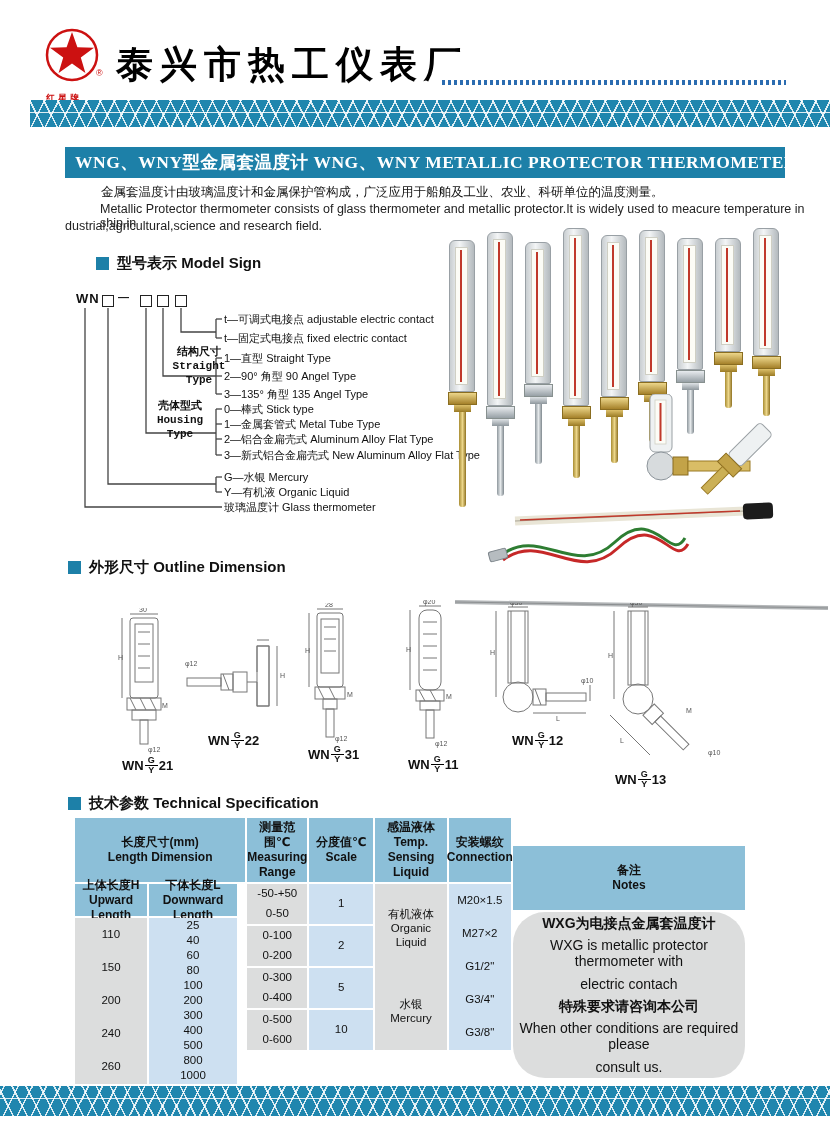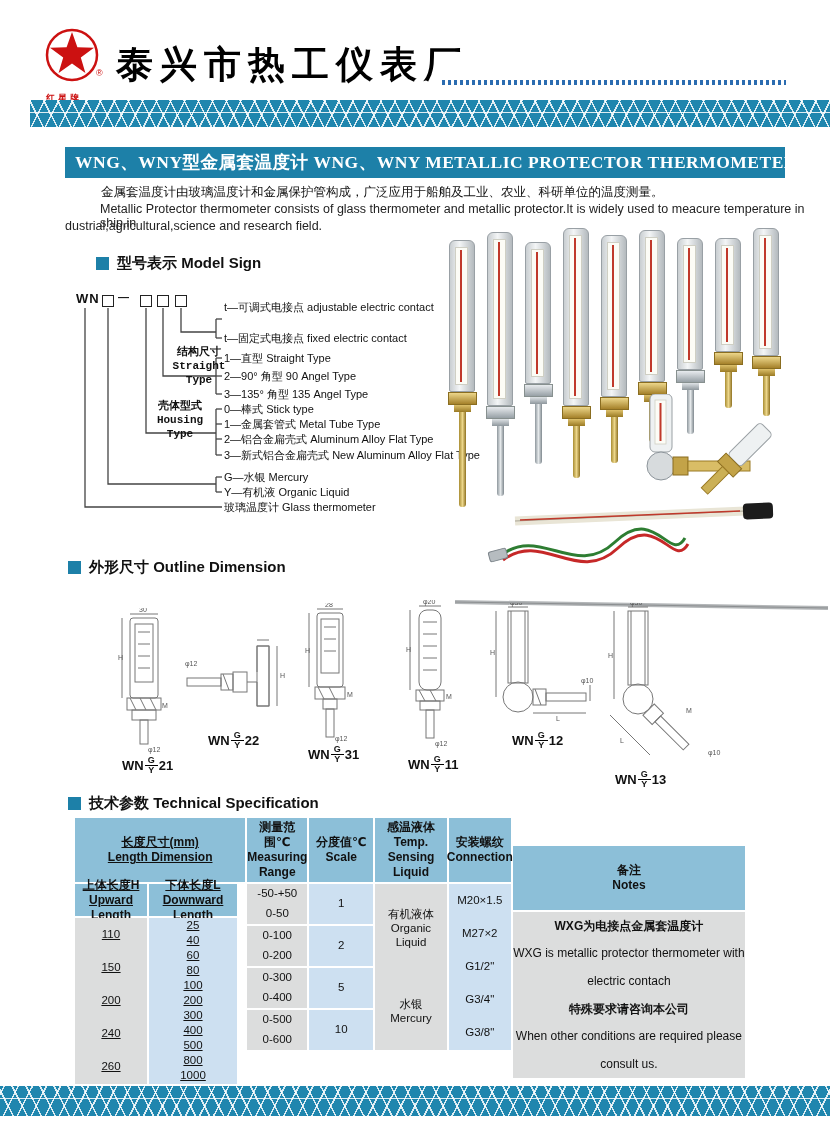--- a/index.html
+++ b/index.html
@@ -134,21 +134,21 @@
           <path d="M151,50 H157"></path>
       </g>
     </svg>
     <span class="ms-wn">WN</span>
     <span class="ms-box" style="left:37px;"></span>
     <span class="ms-dash">—</span>
     <span class="ms-box" style="left:75px;"></span>
     <span class="ms-box" style="left:92px;"></span>
     <span class="ms-box" style="left:110px;"></span>
 
-    <div class="ms-label" style="top:12px;text-align:center;">t—可调式电接点 adjustable electric contact</div>
+    <div class="ms-label" style="top:24px;text-align:center;">t—可调式电接点 adjustable electric contact</div>
     <div class="ms-label" style="top:43px;">t—固定式电接点 fixed electric contact</div>
     <div class="ms-label" style="top:63px;">1—直型 Straight Type</div>
     <div class="ms-label" style="top:81px;">2—90°  角型 90 Angel Type</div>
     <div class="ms-label" style="top:99px;">3—135°  角型 135 Angel Type</div>
     <div class="ms-label" style="top:114px;">0—棒式 Stick type</div>
     <div class="ms-label" style="top:129px;">1—金属套管式 Metal Tube Type</div>
     <div class="ms-label" style="top:144px;">2—铝合金扁壳式 Aluminum Alloy Flat Type</div>
     <div class="ms-label" style="top:160px;">3—新式铝合金扁壳式 New Aluminum Alloy Flat Type</div>
     <div class="ms-label" style="top:182px;">G—水银 Mercury</div>
     <div class="ms-label" style="top:197px;">Y—有机液 Organic Liquid</div>
@@ -420,21 +420,21 @@
     </div>
   </div>
 
   <div class="sect" style="left:68px;top:794px;justify-content:center;">
     <span class="sq"></span>
     <span>技术参数 Technical Specification</span>
   </div>
 
   <div class="spec">
 
-    <div class="col" style="width:176px;text-decoration:underline;">
+    <div class="col" style="width:176px;">
       <div class="hd pair-hd">长度尺寸(mm)
 Length Dimension</div>
       <div class="pair-cols">
         <div class="col" style="width:72px;">
           <div class="hd">上体长度H
 Upward Length</div>
           <div class="body gray cells-around">
             <div class="cell">110</div>
             <div class="cell">150</div>
             <div class="cell">200</div>
@@ -526,21 +526,21 @@
         <div class="cell">M27×2</div>
         <div class="cell">G1/2"</div>
         <div class="cell">G3/4"</div>
         <div class="cell">G3/8"</div>
       </div>
     </div>
 
     <div class="col" style="width:240px;margin-top:28px;">
       <div class="hd">备注
 Notes</div>
-      <div class="body gray cells-around" style="font-size:12px;">
+      <div class="body gray cells-around" style="font-size:14px;border-radius:32px;">
         <div class="cell zh-bold">WXG为电接点金属套温度计</div>
         <div class="cell">WXG is metallic protector thermometer with</div>
         <div class="cell">electric contach</div>
         <div class="cell zh-bold">特殊要求请咨询本公司</div>
         <div class="cell">When other conditions are required please</div>
         <div class="cell">consult us.</div>
       </div>
     </div>
   </div>
 

